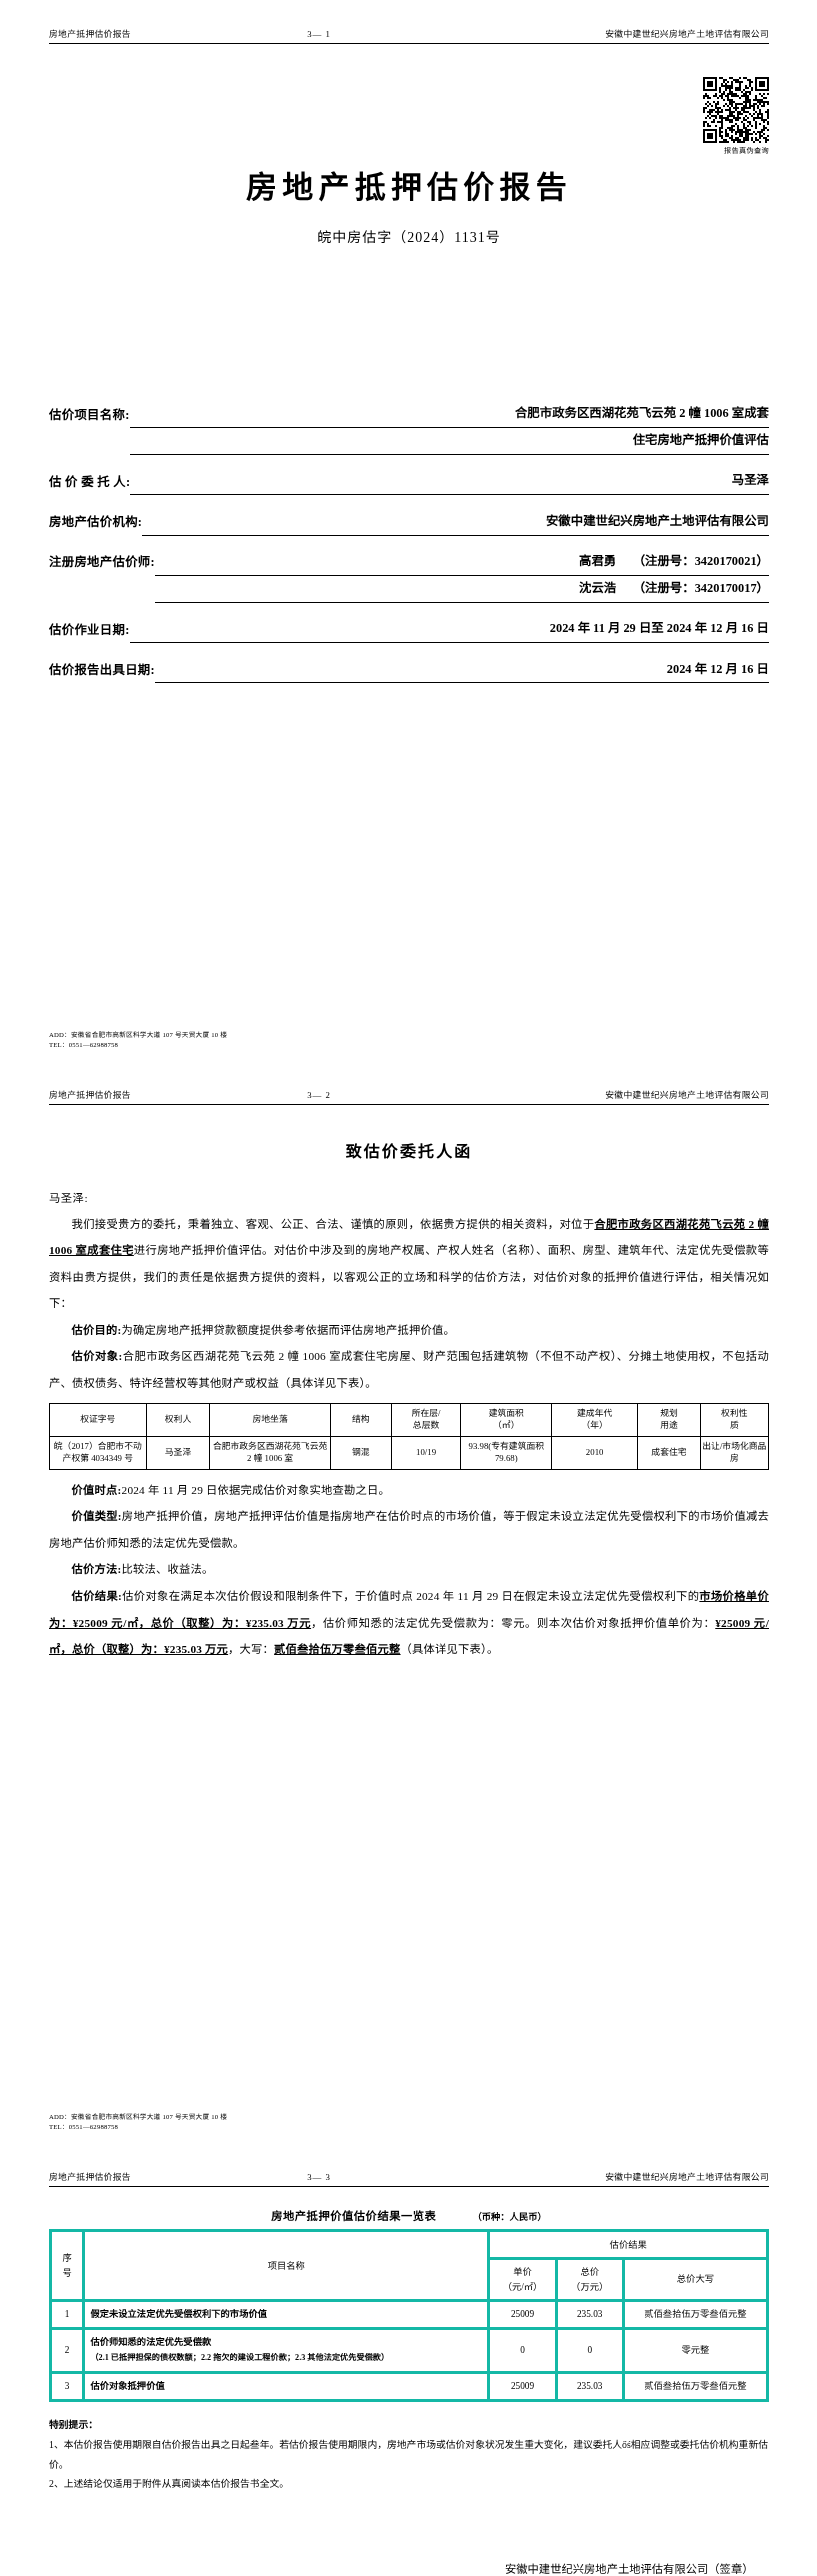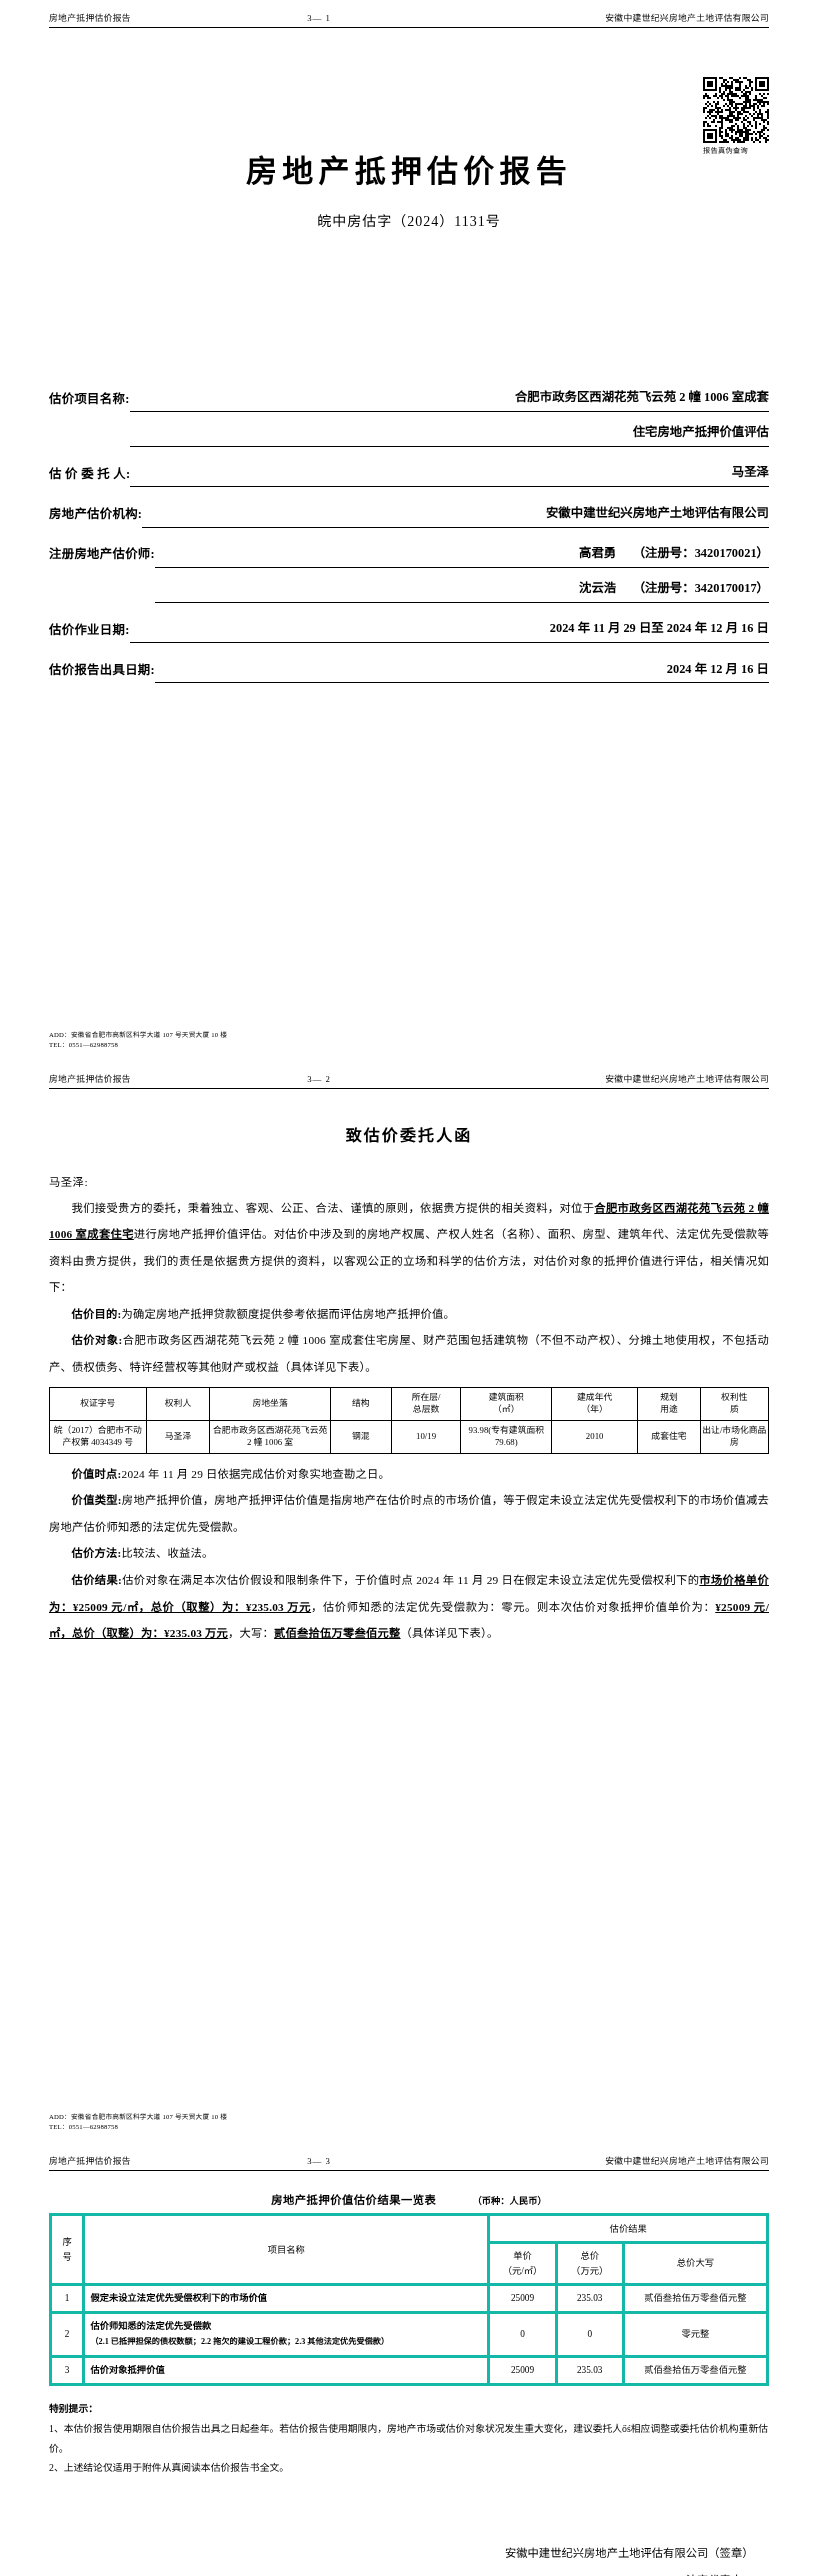--- a/index.html
+++ b/index.html
@@ -11,21 +11,21 @@
   }
   .doc {
     width: 818px;
     margin: 0 auto;
     background: #ffffff;
     position: relative;
   }
   .page {
     position: relative;
     background: #ffffff;
-    padding: 0 49px;
+    padding: 16px 49px;
     box-sizing: border-box;
     width: 818px;
   }
   
   .run-head {
     display: flex;
     align-items: flex-end;
     font-size: 8.8px;
     line-height: 1.2;
     letter-spacing: 0.3px;
@@ -44,21 +44,21 @@
     border-bottom: 1.5px solid #000;
     margin-top: 2.6px;
   }
 
   
   .qr-wrap {
     position: absolute;
     right: 49px;
     top: 77px;
     width: 66px;
-    text-align: left;
+    text-align: right;
   }
   .qr-code {
     width: 66px; height: 66px;
     image-rendering: pixelated;
     display: block;
   }
   .qr-label {
     font-size: 7.2px;
     margin-top: 2.1px;
     letter-spacing: 0.3px;
@@ -83,21 +83,21 @@
 
   
   .cover-fields {
     margin-top: 155px;
     font-size: 12.4px;
     font-weight: bold;
   }
   .fld {
     display: flex;
     align-items: flex-end;
-    margin-bottom: 8px;
+    margin-bottom: 0;
     line-height: 2.05;
   }
   .fld-label {
     flex: 0 0 auto;
     white-space: nowrap;
     letter-spacing: 0.3px;
   }
   .fld-val {
     flex: 1 1 auto;
     border-bottom: 1px solid #000;

